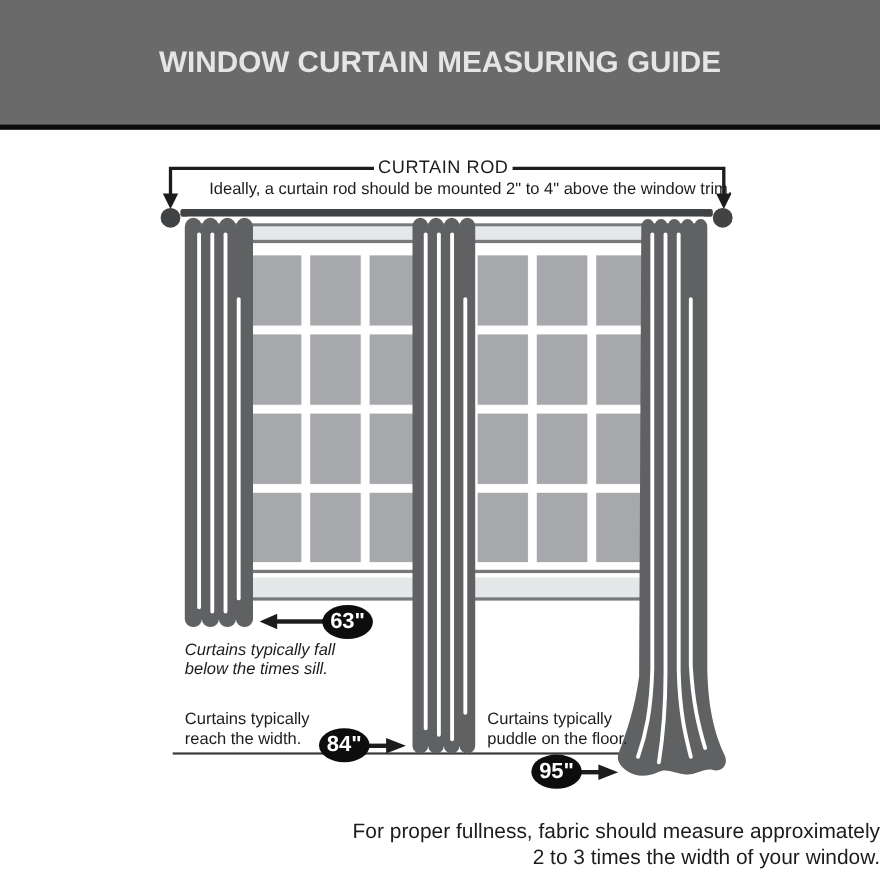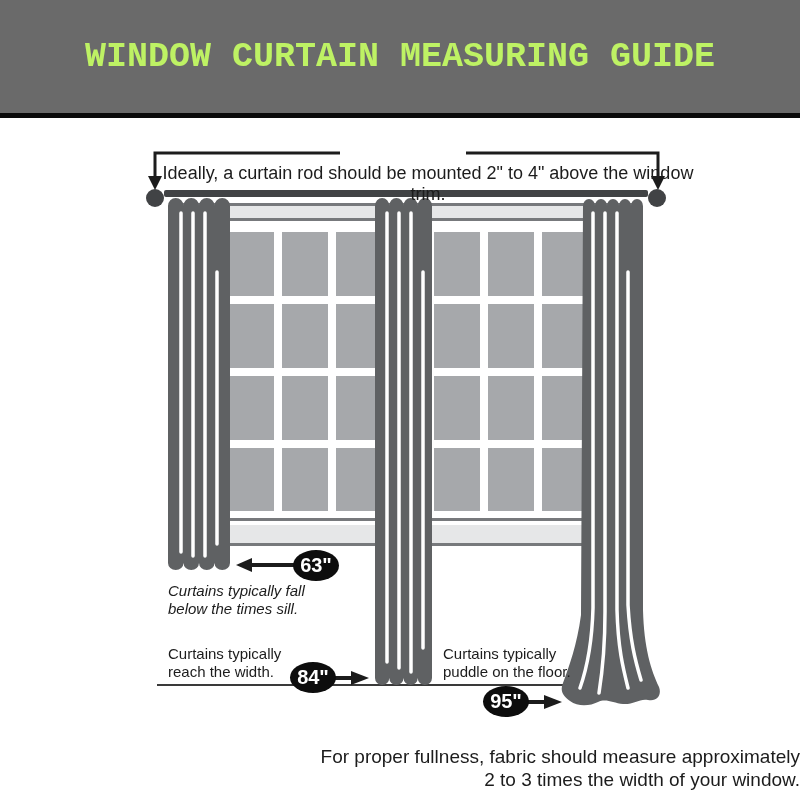--- a/index.html
+++ b/index.html
@@ -9,29 +9,29 @@
   }
   *{margin:0;padding:0;box-sizing:border-box;}
   html,body{background:#fff;}
   body{font-family:"Liberation Sans",sans-serif;color:var(--ink);}
   .stage{position:relative;width:800px;height:800px;background:var(--paper);overflow:hidden;}
 
   
   .banner{position:absolute;left:0;top:0;width:800px;height:113px;background:var(--banner);
           display:flex;align-items:center;justify-content:center;}
   .banner-bar{position:absolute;left:0;top:113px;width:800px;height:5px;background:var(--banner_bar);}
-  .banner h1{color:#bef264;font-size:35px;font-weight:bold;letter-spacing:0px;white-space:nowrap;font-family:Liberation Mono, monospace;}
+  .banner h1{color:#e5e5e5;font-size:27px;font-weight:bold;letter-spacing:0px;white-space:nowrap;}
 
   
   svg.diagram{position:absolute;left:0;top:0;}
 
   
   .abs{position:absolute;}
   .rod-label{left:283px;top:143px;width:240px;text-align:center;font-size:16.5px;letter-spacing:.5px;}
-  .rod-tip{left:156px;top:163px;width:544px;text-align:center;font-size:18px;}
+  .rod-tip{left:156px;top:163px;width:544px;text-align:center;font-size:15px;}
   .note{font-size:15px;line-height:18px;}
   .note-sill{left:168px;top:582px;font-style:italic;}
   .note-floor{left:168px;top:645px;}
   .note-puddle{left:443px;top:645px;}
   .badge{position:absolute;width:46px;height:31px;border-radius:50%;background:var(--badge_bg);
          color:var(--badge_text);font-size:20px;font-weight:bold;display:flex;align-items:center;
          justify-content:center;}
   .badge-63{left:293px;top:550px;}
   .badge-84{left:290px;top:662px;}
   .badge-95{left:483px;top:686px;}
@@ -131,20 +131,21 @@
     <g fill="var(--ink)">
       <rect x="250" y="563" width="45" height="4"></rect>
       <polygon points="236,565 252,558 252,572"></polygon>
       <rect x="331" y="676" width="22" height="4"></rect>
       <polygon points="369,678 351,671 351,685"></polygon>
       <rect x="525" y="700" width="21" height="4"></rect>
       <polygon points="562,702 544,695 544,709"></polygon>
     </g>
   </svg>
 
+  <div class="abs rod-label">CURTAIN ROD</div>
   <div class="abs rod-tip">Ideally, a curtain rod should be mounted 2" to 4" above the window trim.</div>
 
   <div class="badge badge-63">63"</div>
   <div class="badge badge-84">84"</div>
   <div class="badge badge-95">95"</div>
 
   <div class="abs note note-sill">
     <div>Curtains typically fall</div>
     <div>below the times sill.</div>
   </div>

